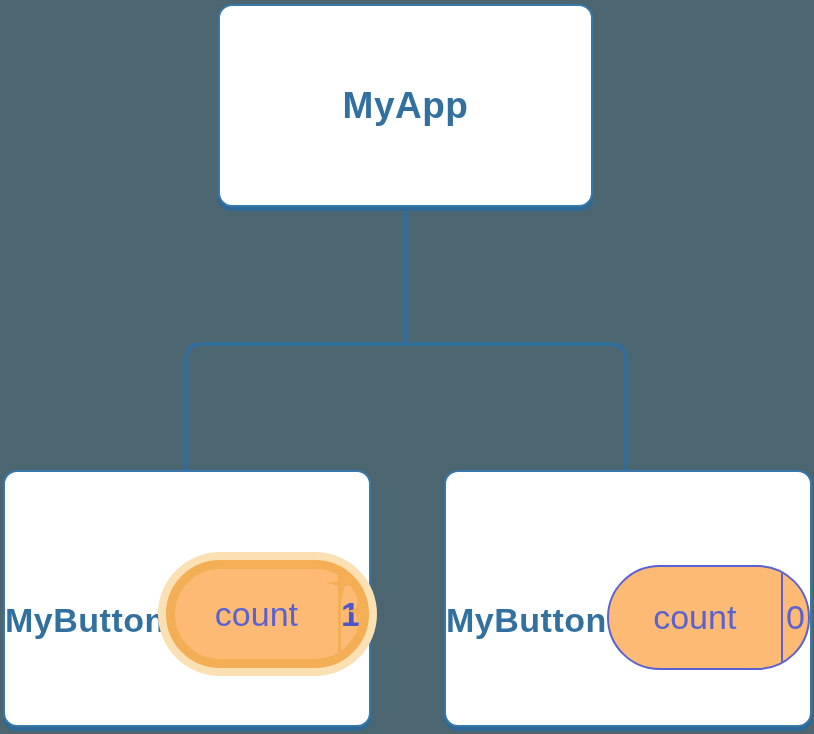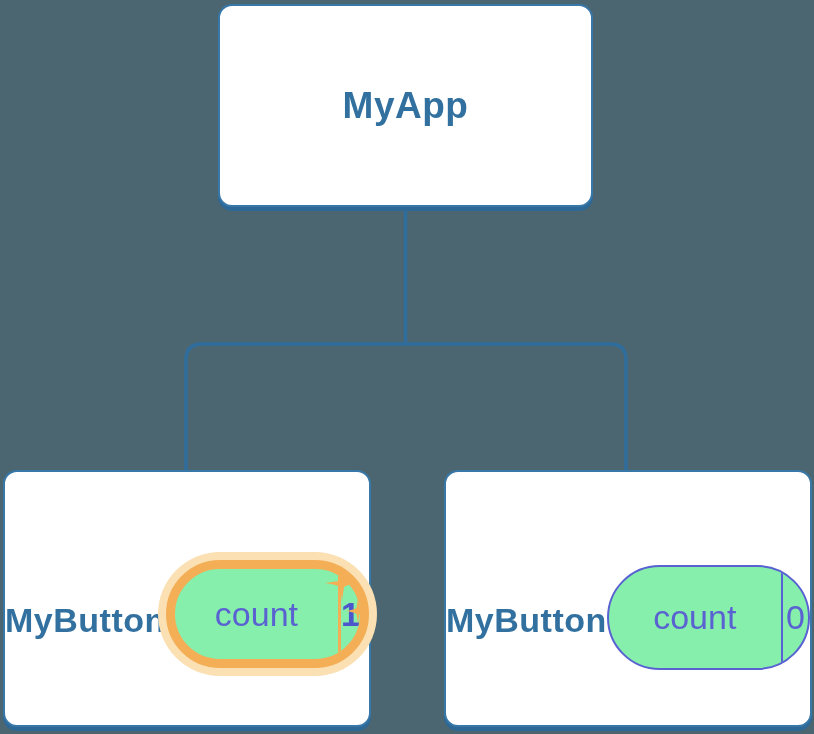--- a/index.html
+++ b/index.html
@@ -63,21 +63,21 @@
     font-weight: 700;
     letter-spacing: 0.5px;
   }
   .root .component-label { font-size: 37px; }
   .child .component-label {
     font-size: 34px;
     margin-top: 42px;
     line-height: 40px;
   }
   .pill {
-    background: #86efac;
+    background: #fdba74;
     display: flex;
     align-items: stretch;
     border-radius: 999px;
     overflow: hidden;
   }
   .pill .key-seg, .pill .val-seg {
     display: flex; align-items: center; justify-content: center;
     font-size: 34px;
   }
   .pill .key-seg { color: var(--state-text); }

